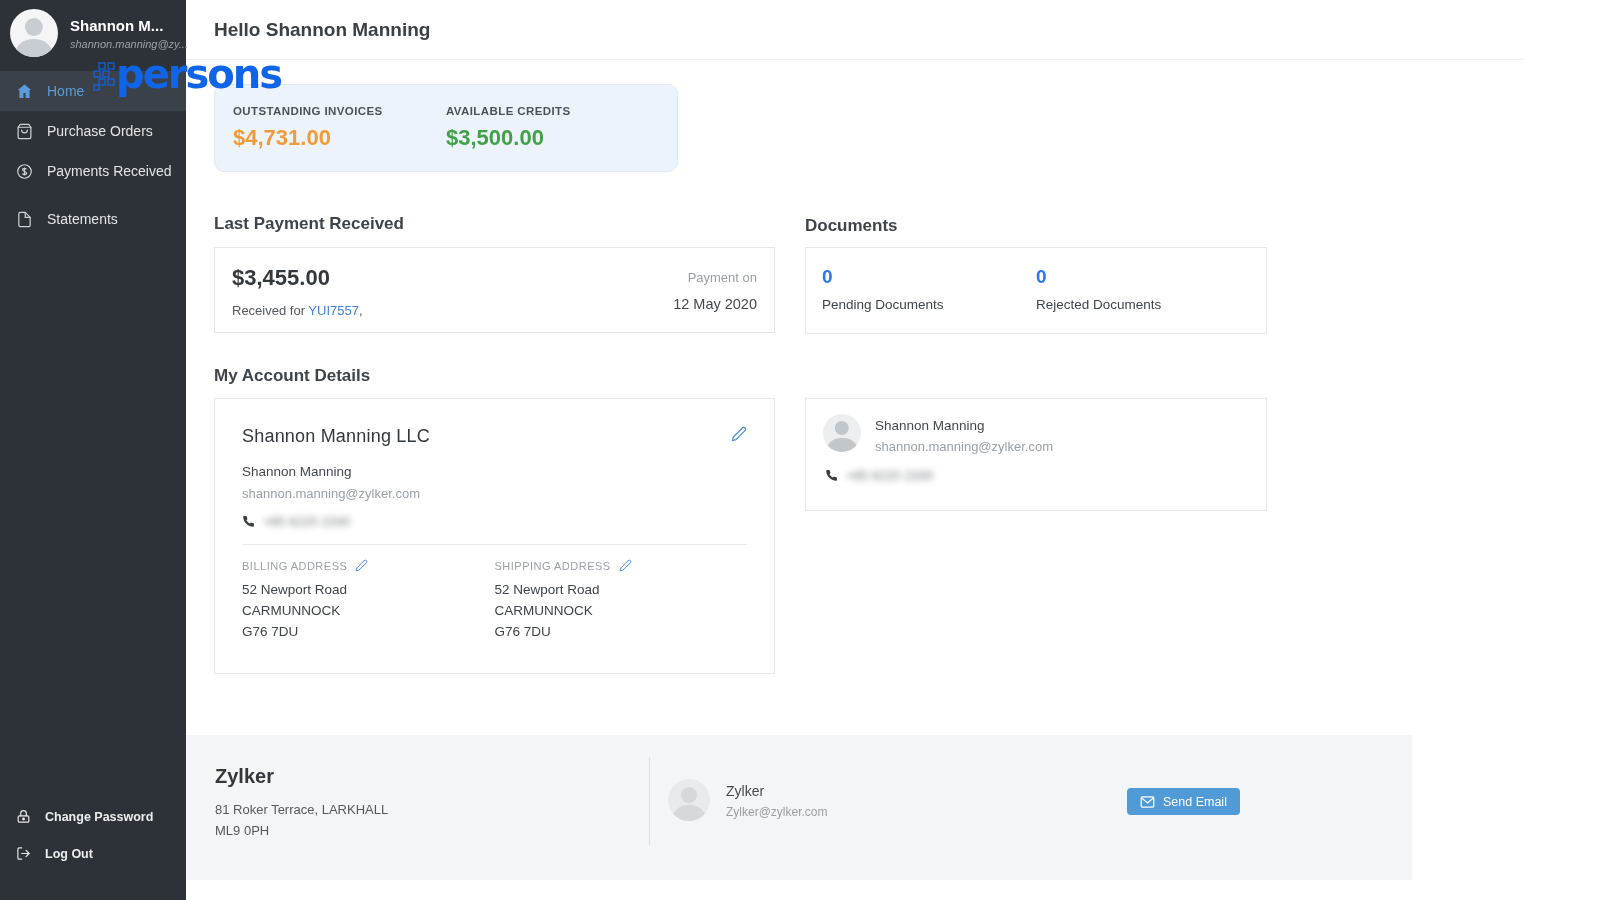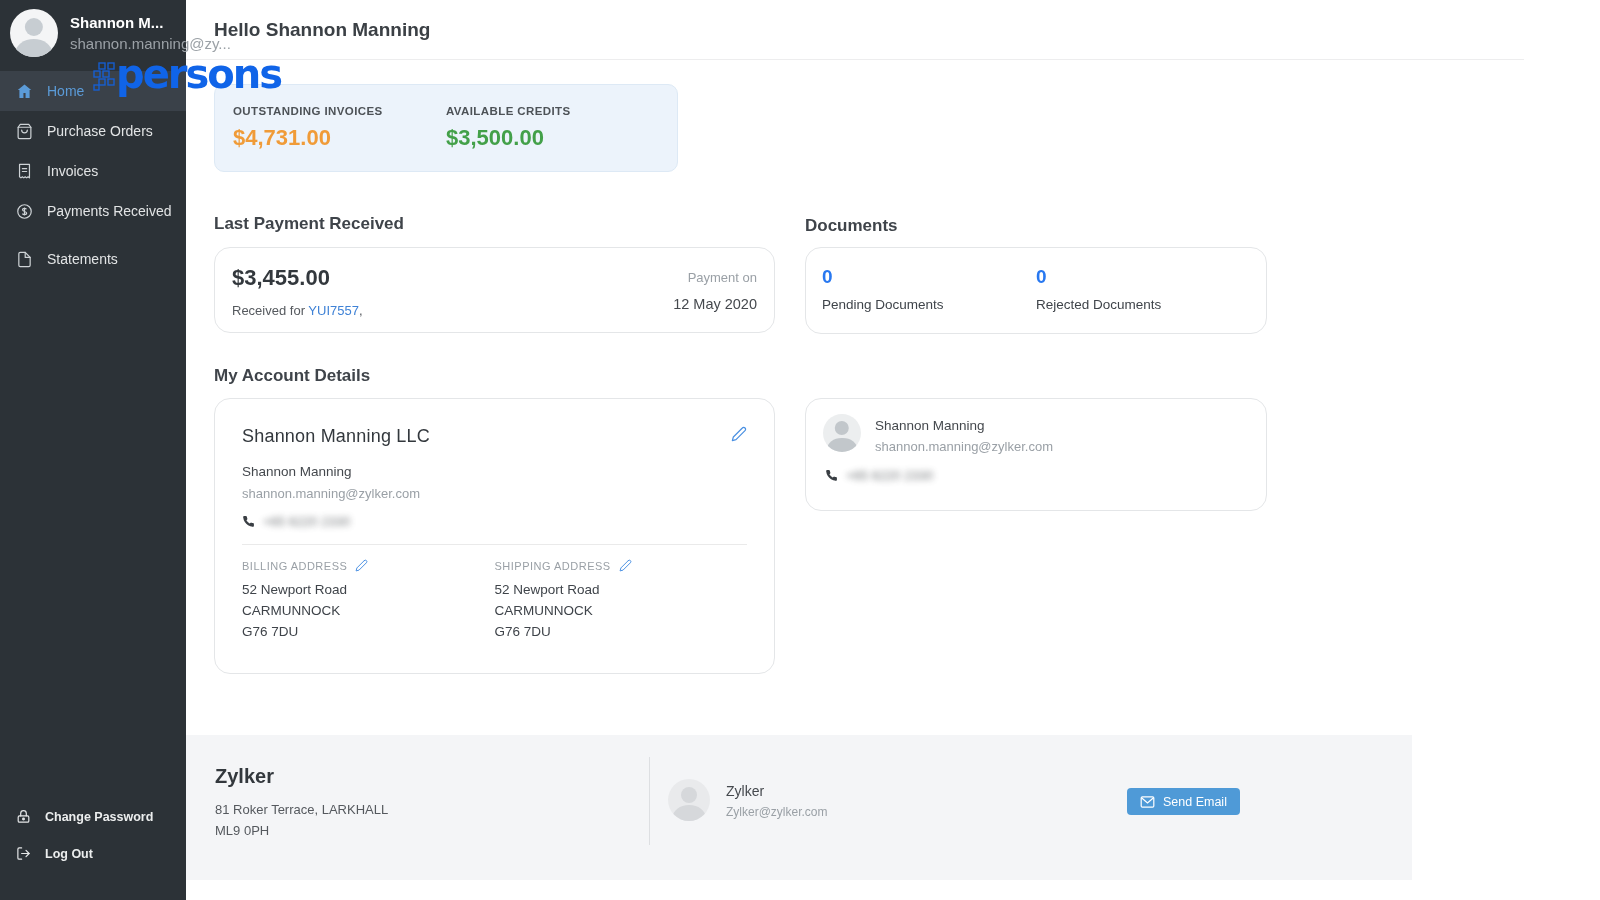--- a/index.html
+++ b/index.html
@@ -9,21 +9,21 @@
   
   .sidebar { position:absolute; left:0; top:0; width:186px; height:900px; background:#2c3237; z-index:5; }
   .profile { display:flex; align-items:center; gap:12px; padding:9px 10px; }
   .avatar { border-radius:50%; position:relative; overflow:hidden; flex:none; }
   .avatar::before { content:""; position:absolute; left:50%; top:18%; transform:translateX(-50%); width:38%; height:38%; border-radius:50%; }
   .avatar::after  { content:""; position:absolute; left:50%; top:62%; transform:translateX(-50%); width:78%; height:60%; border-radius:50%; }
   .avatar.white { width:48px; height:48px; background:#f4f5f6; }
   .avatar.white::before, .avatar.white::after { background:#c7cdd2; }
   .profile-text { min-width:0; }
   .profile-name { color:#fff; font-size:15px; font-weight:bold; white-space:nowrap; }
-  .profile-email { color:#9ba1a6; font-size:15px; margin-top:4px; white-space:nowrap; }
+  .profile-email { color:#9ba1a6; font-size:11px; margin-top:4px; white-space:nowrap;font-style:italic; }
 
   .nav { margin-top:5px; }
   .nav-item { display:flex; align-items:center; gap:14px; height:40px; padding-left:16px; cursor:pointer; }
   .nav-item .label { color:#e2e4e5; font-size:14px; }
   .nav-item.active { background:#3a4149; }
   .nav-item.active .label { color:#5b9bd8; }
   .nav-item.gap { margin-top:8px; }
   .nav-icon { width:17px; height:17px; flex:none; display:block; }
 
   .side-bottom { position:absolute; left:0; bottom:28px; width:100%; }
@@ -33,21 +33,21 @@
   
   .watermark { position:absolute; left:90px; top:54px; z-index:50; display:flex; align-items:flex-start; pointer-events:none; }
   .wm-text { font-family:"DejaVu Sans", sans-serif; font-weight:bold; font-size:40px; letter-spacing:-2px; color:#1064e8; line-height:1; margin-left:-4px; }
 
   
   .topbar { position:absolute; left:186px; top:0; width:1338px; height:60px; background:#fff; border-bottom:1px solid #ededee; display:flex; align-items:center; padding-left:28px; z-index:2; }
   .greeting { font-size:19px; color:#3b4045; }
 
   
   .section-heading { position:absolute; font-size:17px; color:#3f444a; z-index:3; }
-  .card { position:absolute; background:#fff; border:1px solid #e4e6e8; border-radius:16px; z-index:3; }
+  .card { position:absolute; background:#fff; border:1px solid #e4e6e8; border-radius:0; z-index:3; }
 
   .summary-card { position:absolute; left:214px; top:84px; width:464px; height:88px; background:#ecf3fb; border:1px solid #dde9f5; border-radius:10px; display:flex; padding:20px 18px; z-index:3; }
   .summary-col { width:215px; }
   .summary-label { font-size:11.5px; letter-spacing:.4px; color:#4d5257; font-weight:bold; }
   .summary-value { font-size:22px; font-weight:bold; margin-top:8px; }
 
   .lp-card { left:214px; top:247px; width:561px; height:86px; display:flex; justify-content:space-between; padding:17px; }
   .lp-amount { font-size:22px; font-weight:bold; color:#33383d; }
   .lp-received { font-size:13px; color:#55595e; margin-top:12px; }
   .link { color:#3f82d6; cursor:pointer; text-decoration:none; }
@@ -121,28 +121,20 @@
       </div>
       <div class="nav-item">
         <svg class="nav-icon" viewBox="0 0 24 24" fill="none" stroke="#ced3d6" stroke-width="1.7" stroke-linecap="round" stroke-linejoin="round">
             <path d="M6 2 3 6v14a2 2 0 0 0 2 2h14a2 2 0 0 0 2-2V6l-3-4z"></path>
             <line x1="3" y1="6" x2="21" y2="6"></line>
             <path d="M16 10a4 4 0 0 1-8 0"></path>
           </svg>
         <span class="label">Purchase Orders</span>
       </div>
       <div class="nav-item">
-        <svg class="nav-icon" viewBox="0 0 24 24" fill="none" stroke="#ced3d6" stroke-width="1.7" stroke-linecap="round" stroke-linejoin="round">
-            <path d="M5 2h14v19l-2-1.5L15 21l-2-1.5L11 21l-2-1.5L7 21l-2-1.5z"></path>
-            <line x1="9" y1="8" x2="15" y2="8"></line>
-            <line x1="9" y1="12" x2="15" y2="12"></line>
-          </svg>
-        <span class="label">Invoices</span>
-      </div>
-      <div class="nav-item">
         <svg class="nav-icon" viewBox="0 0 24 24" fill="none" stroke="#ced3d6" stroke-width="1.7">
             <circle cx="12" cy="12" r="9.5"></circle>
             <path d="M12 6.5v11M14.8 8.8c-.6-.9-1.6-1.3-2.8-1.3-1.6 0-2.8.9-2.8 2.2 0 2.9 5.8 1.6 5.8 4.5 0 1.4-1.3 2.3-3 2.3-1.3 0-2.4-.5-3-1.4"></path>
           </svg>
         <span class="label">Payments Received</span>
       </div>
       <div class="nav-item gap">
         <svg class="nav-icon" viewBox="0 0 24 24" fill="none" stroke="#ced3d6" stroke-width="1.7" stroke-linecap="round" stroke-linejoin="round">
             <path d="M13 2H6a2 2 0 0 0-2 2v16a2 2 0 0 0 2 2h12a2 2 0 0 0 2-2V9z"></path>
             <polyline points="13 2 13 9 20 9"></polyline>

